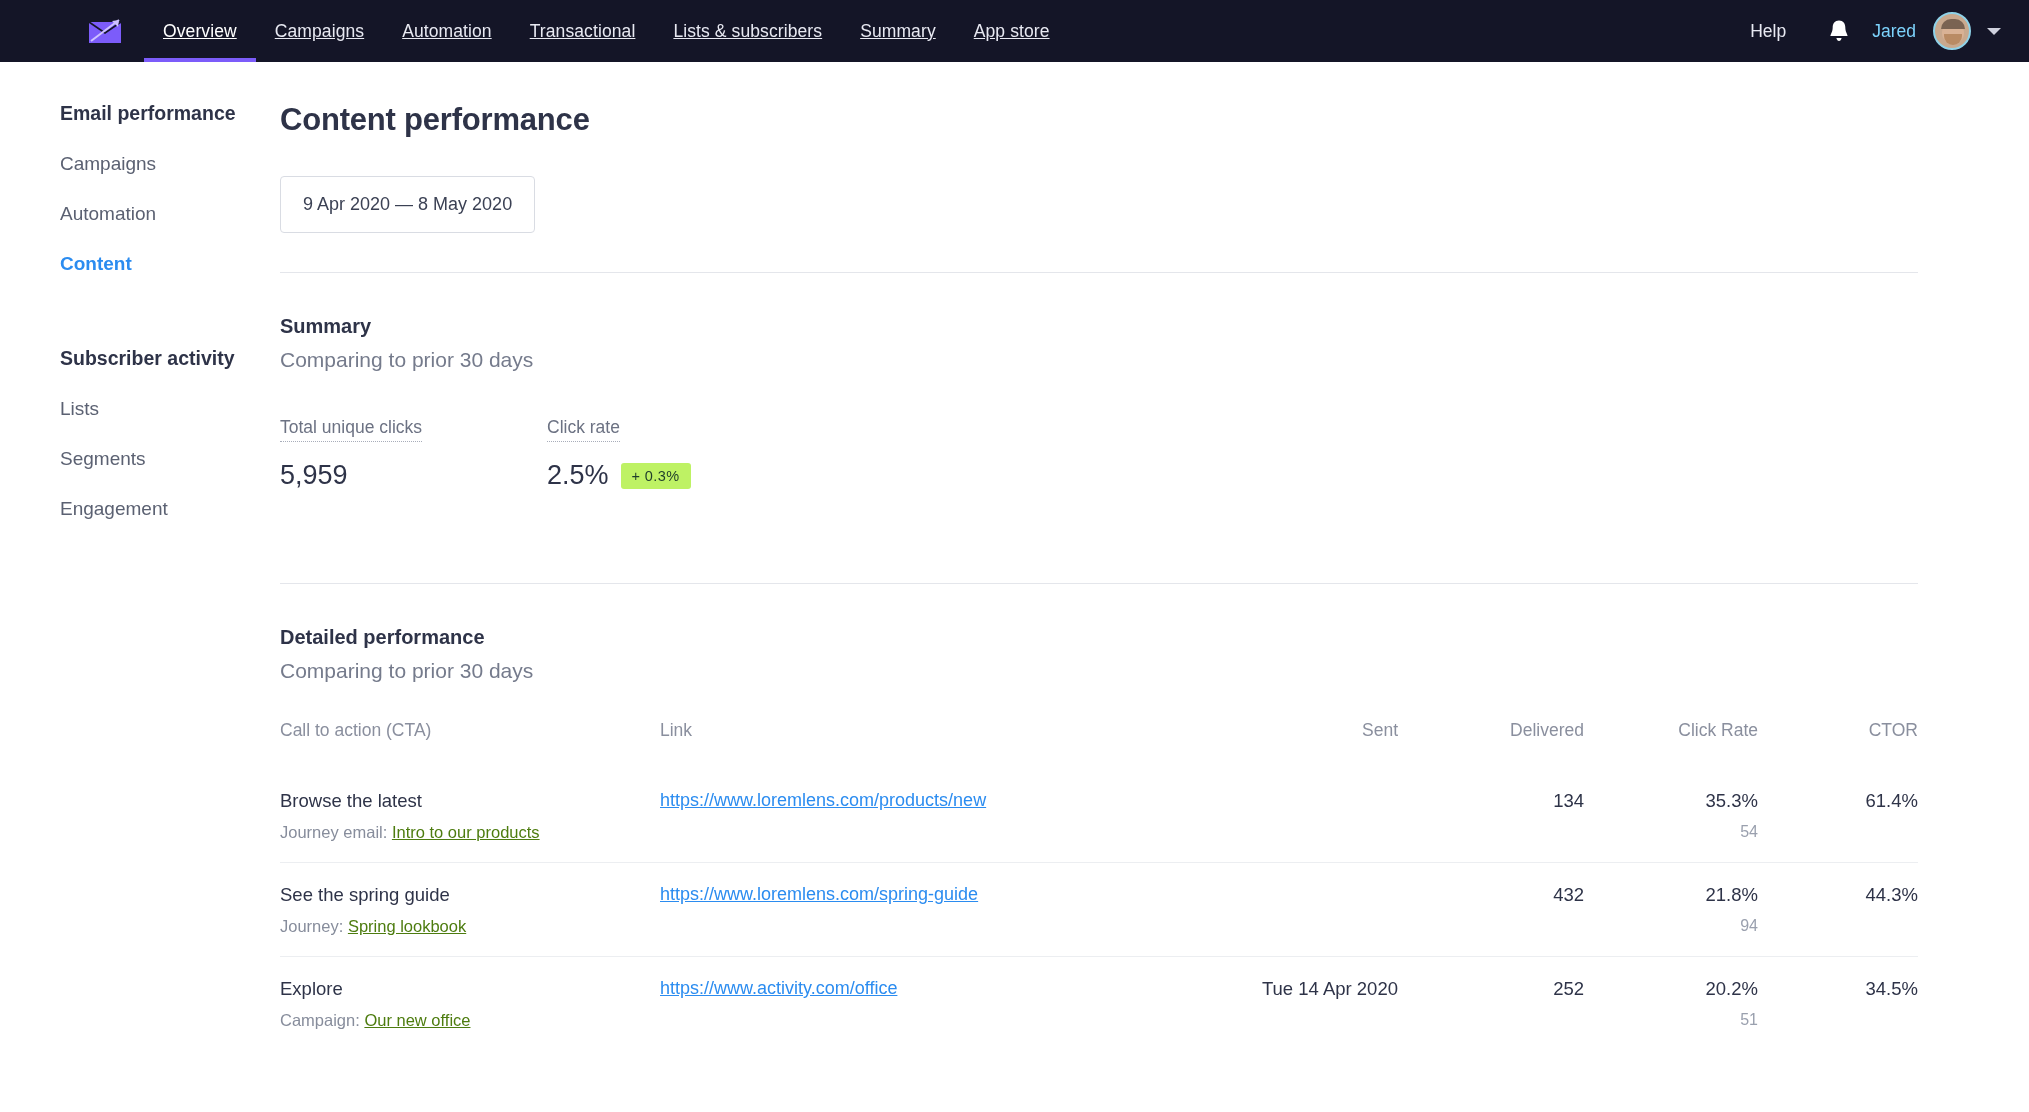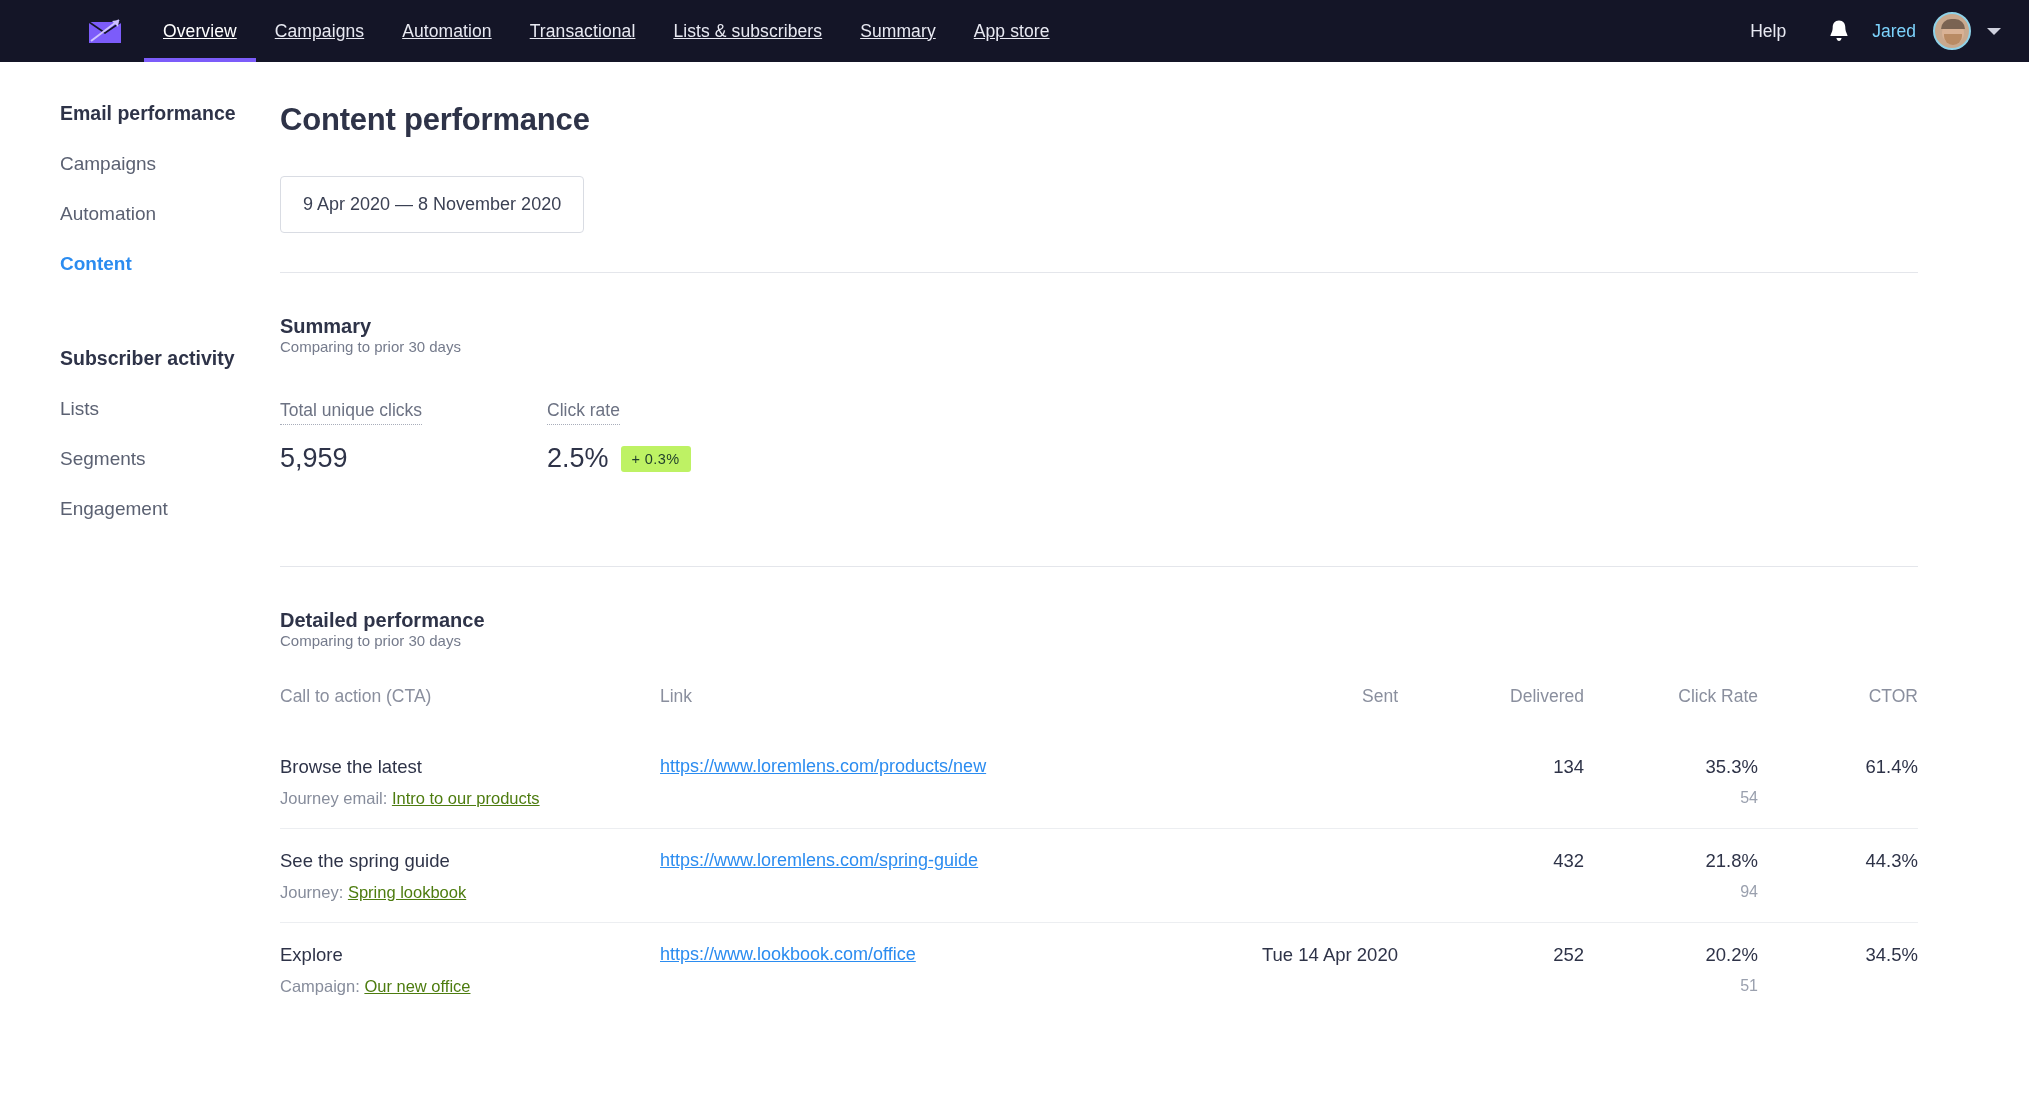--- a/index.html
+++ b/index.html
@@ -161,22 +161,23 @@
     width: 1638px;
   }
 
   .section { margin-top: 42px; }
   .section-title {
     font-size: 20px;
     font-weight: bold;
     color: #2e3348;
   }
   .section-sub {
-    font-size: 15px;
+    font-size: 21px;
     color: #757b8c;
+    margin-top: 10px;
   }
 
   .metrics { display: flex; margin-top: 45px; }
   .metric { width: 267px; }
   .metric-label {
     font-size: 17.5px;
     color: #6c7283;
     border-bottom: 1px dotted #a8adba;
     display: inline-block;
     padding-bottom: 3px;
@@ -326,21 +327,21 @@
     <div class="side-gap"></div>
     <div class="side-group-title">Subscriber activity</div>
     <div class="side-item">Lists</div>
     <div class="side-item">Segments</div>
     <div class="side-item">Engagement</div>
   </div>
 
   <div class="content">
     <div class="page-title">Content performance</div>
 
-    <div class="daterange">9 Apr 2020 — 8 November 2020</div>
+    <div class="daterange">9 Apr 2020 — 8 May 2020</div>
 
     <div class="divider"></div>
 
     
     <div class="section">
       <div class="section-title">Summary</div>
       <div class="section-sub">Comparing to prior 30 days</div>
 
       <div class="metrics">
         <div class="metric">
@@ -438,21 +439,21 @@
           </tr>
           <tr>
             <td>
               <div class="cta-title">Explore</div>
               <div class="cta-sub">
                 <span>Campaign:</span>
                 <a>Our new office</a>
               </div>
             </td>
             <td class="link-cell">
-              <a>https://www.lookbook.com/office</a>
+              <a>https://www.activity.com/office</a>
             </td>
             <td class="num">
               <span class="val">Tue 14 Apr 2020</span>
             </td>
             <td class="num">
               <span class="val">252</span>
             </td>
             <td class="num">
               <div class="val">20.2%</div>
               <div class="subval">51</div>

